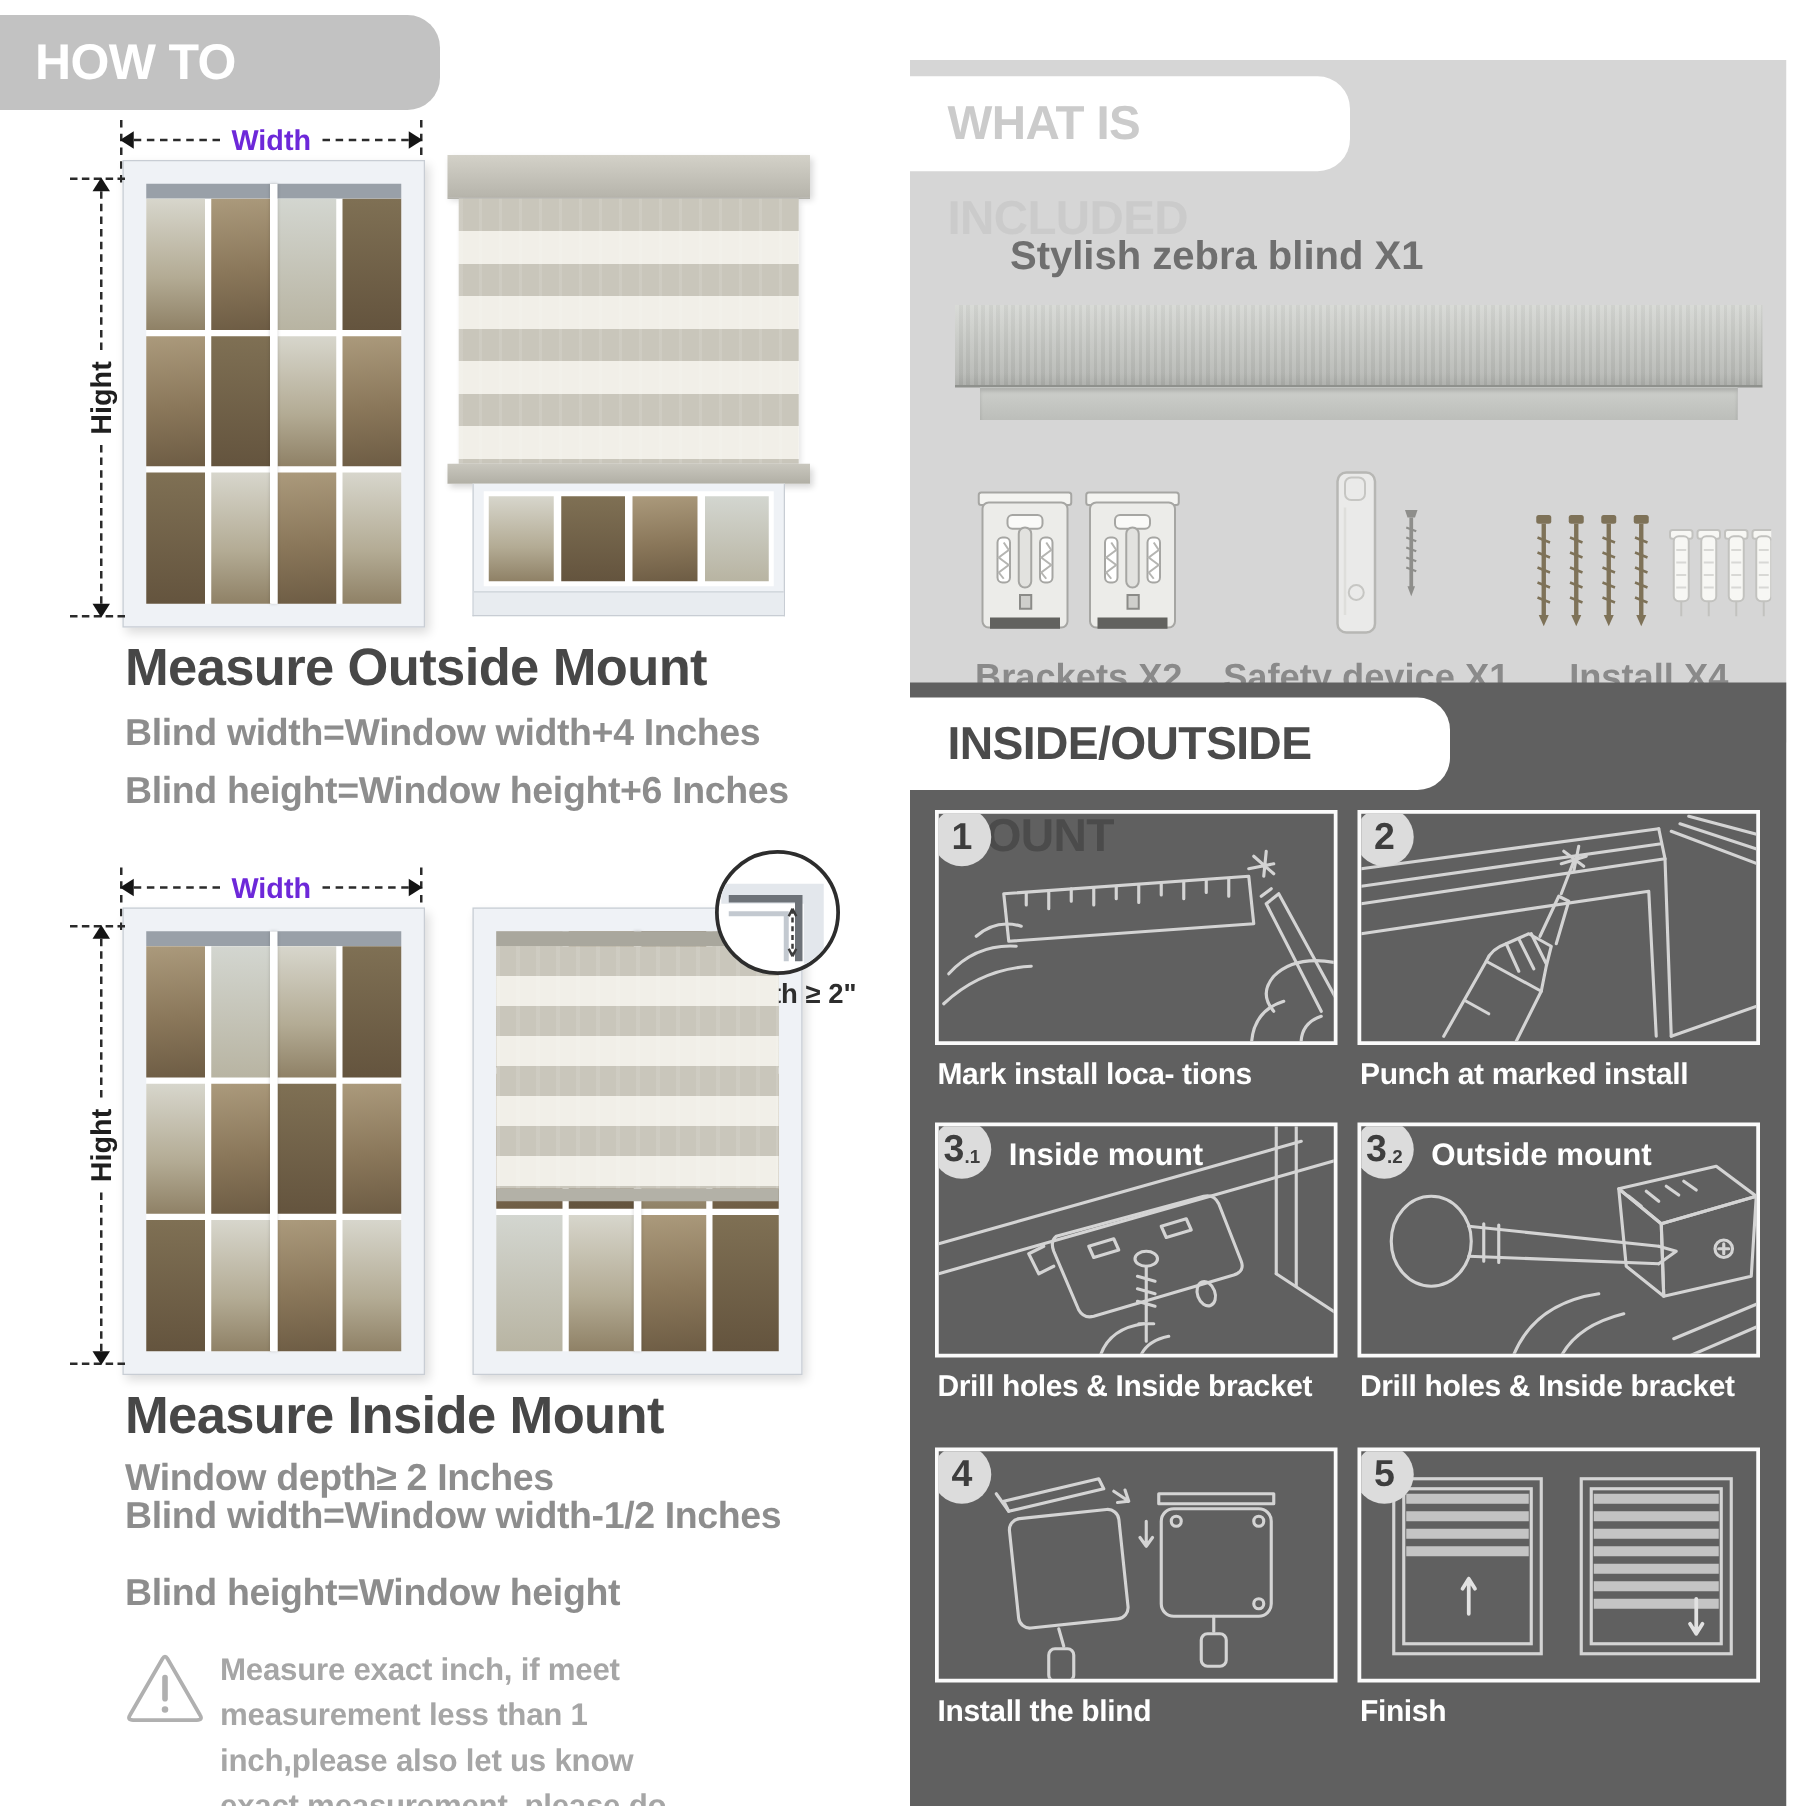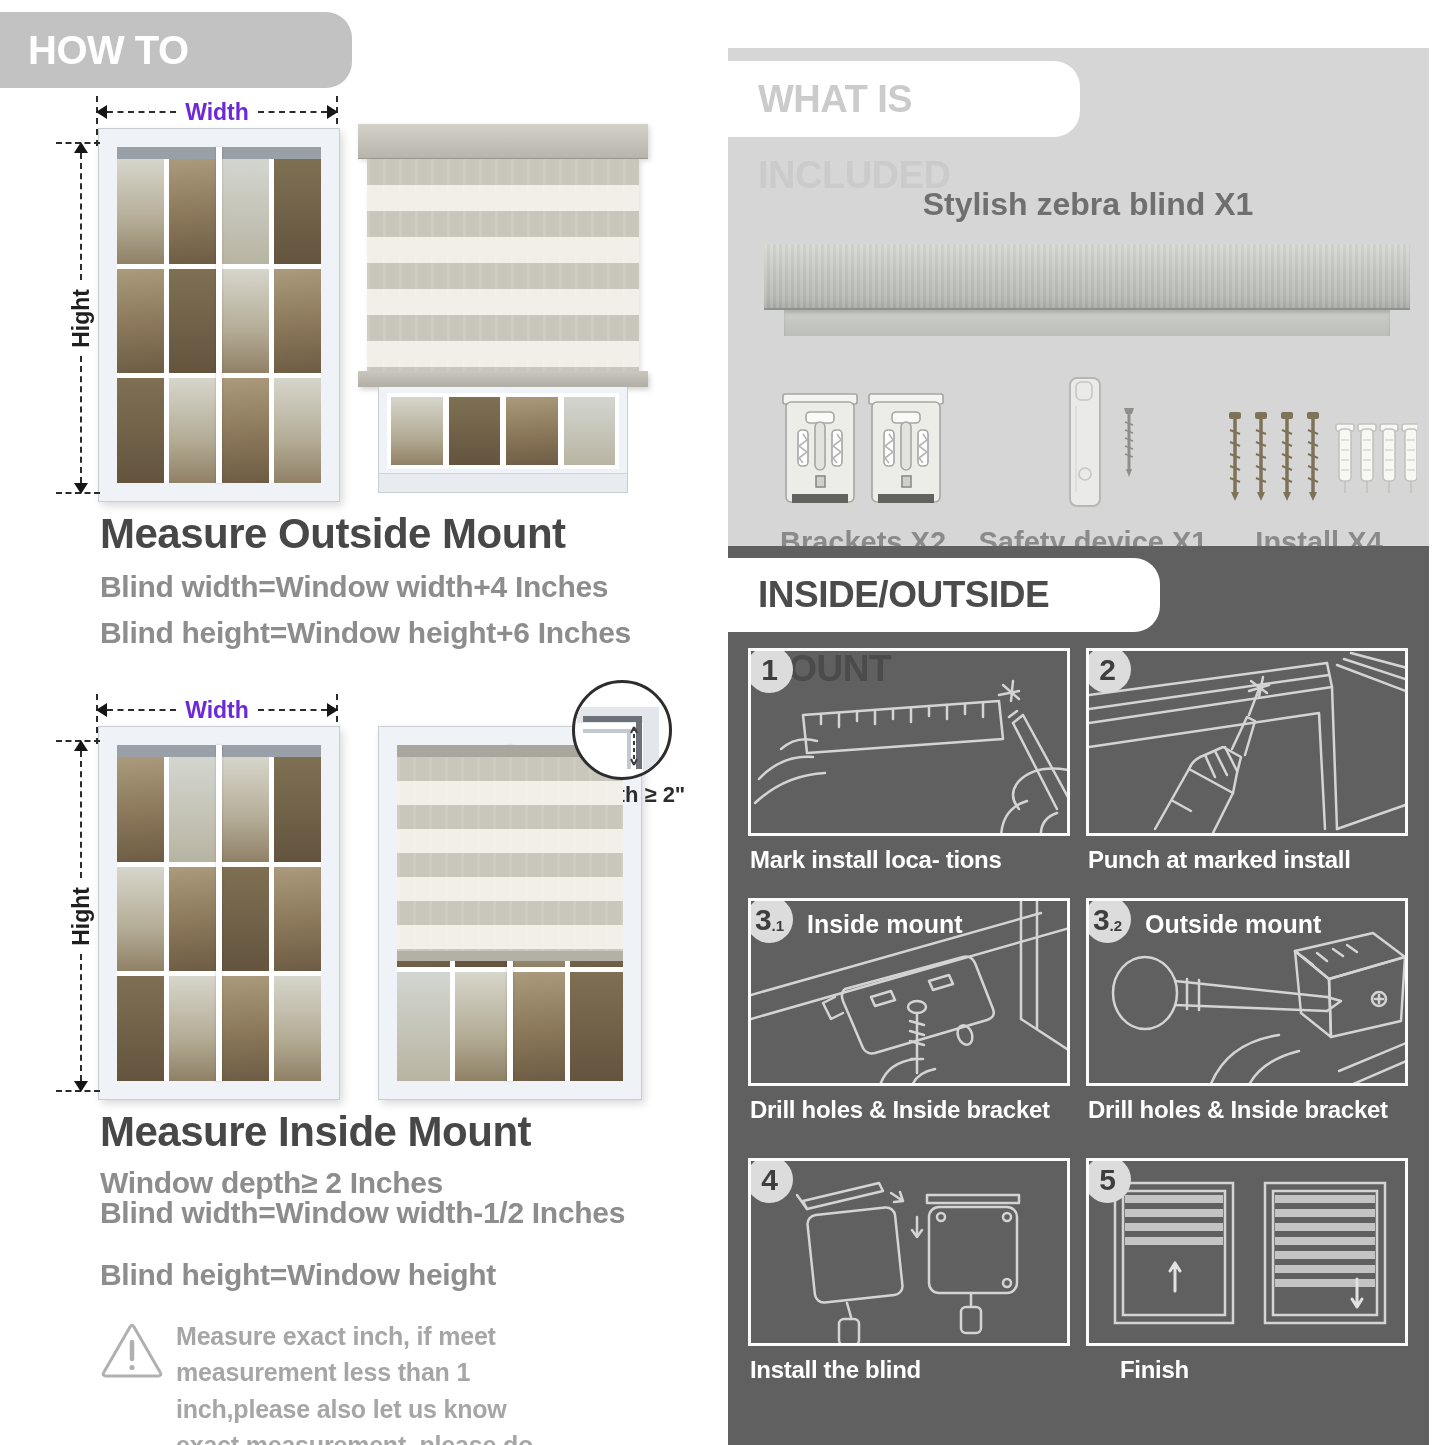--- a/index.html
+++ b/index.html
@@ -76,21 +76,21 @@
 
   
   .warn-text{position:absolute;left:176px;top:1318px;width:372px;font-size:25px;font-weight:bold;
              color:#a6a6a6;line-height:1.45;letter-spacing:-0.2px;}
 
   
   .sec-included{position:absolute;left:728px;top:0;width:717px;height:546px;background:#d6d6d6;margin-top:48px;}
   .inc-banner{position:absolute;left:0;top:13px;width:352px;height:76px;background:#ffffff;
     border-radius:0 26px 26px 0;color:#cbcbcb;font-size:38px;font-weight:bold;line-height:76px;
     padding-left:30px;box-sizing:border-box;letter-spacing:-0.5px;}
-  .inc-product{position:absolute;left:80px;top:138px;width:560px;text-align:center;
+  .inc-product{position:absolute;left:80px;top:138px;width:560px;
     font-size:32px;font-weight:bold;color:#6f6f6f;}
   .headrail{position:absolute;left:36px;top:196px;width:646px;}
   .hr-bar{height:64px;border-bottom:2px solid #8f918d;
      background:repeating-linear-gradient(90deg,rgba(255,255,255,.08) 0 3px,rgba(0,0,0,.03) 3px 6px),
                 linear-gradient(180deg,#d6d8d4 0%,#c7c9c5 40%,#b7b9b5 85%,#a9aba7 100%);}
   .hr-lip{width:606px;height:26px;margin:0 auto;background:linear-gradient(180deg,#cdcfcb,#bcbeba);
           box-shadow:inset 0 3px 3px rgba(0,0,0,.14);}
   .inc-item{position:absolute;top:324px;display:flex;flex-direction:column;align-items:center;}
   .inc-art{height:148px;display:flex;align-items:flex-end;justify-content:center;}
   .inc-label{margin-top:6px;font-size:29px;font-weight:bold;color:#8a8a8a;white-space:nowrap;}
@@ -533,15 +533,15 @@
           <rect x="186" y="90" width="100" height="8"></rect>
             <rect x="186" y="104" width="100" height="8"></rect>
           <rect x="186" y="118" width="100" height="8"></rect>
         </g>
         <g stroke="#e2e2e2" stroke-width="3" fill="none" stroke-linecap="round">
           <path d="M86 130 V102 M86 102 l-5 8 M86 102 l5 8"></path>
           <path d="M268 118 V146 M268 146 l-5 -8 M268 146 l5 -8"></path>
         </g>
       </svg>
     </div>
-    <div class="caption" style="left:360px;top:810px;margin-left:32px;">Finish</div>
+    <div class="caption" style="left:360px;top:810px;">Finish</div>
   </div>
 </div>
 
 </body></html>

